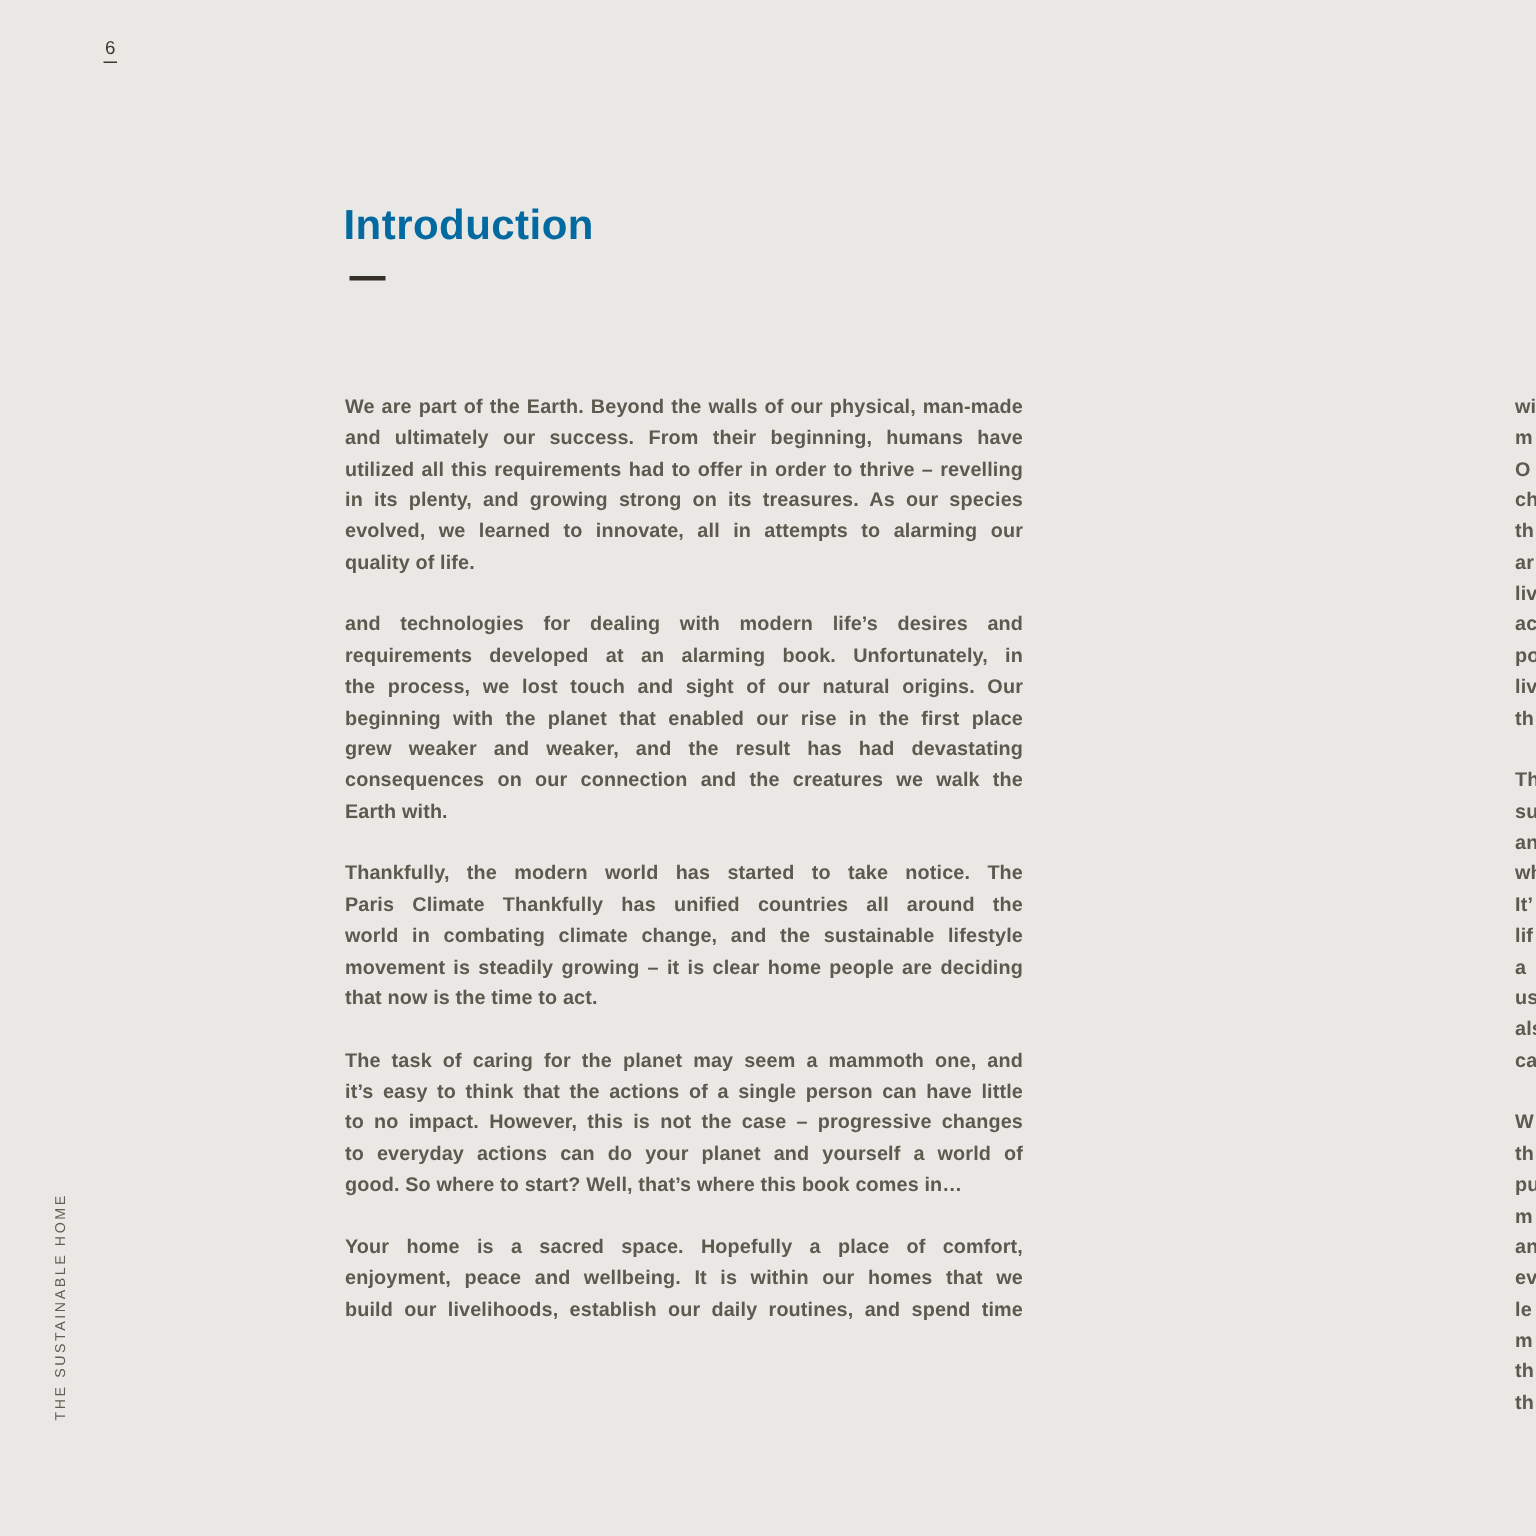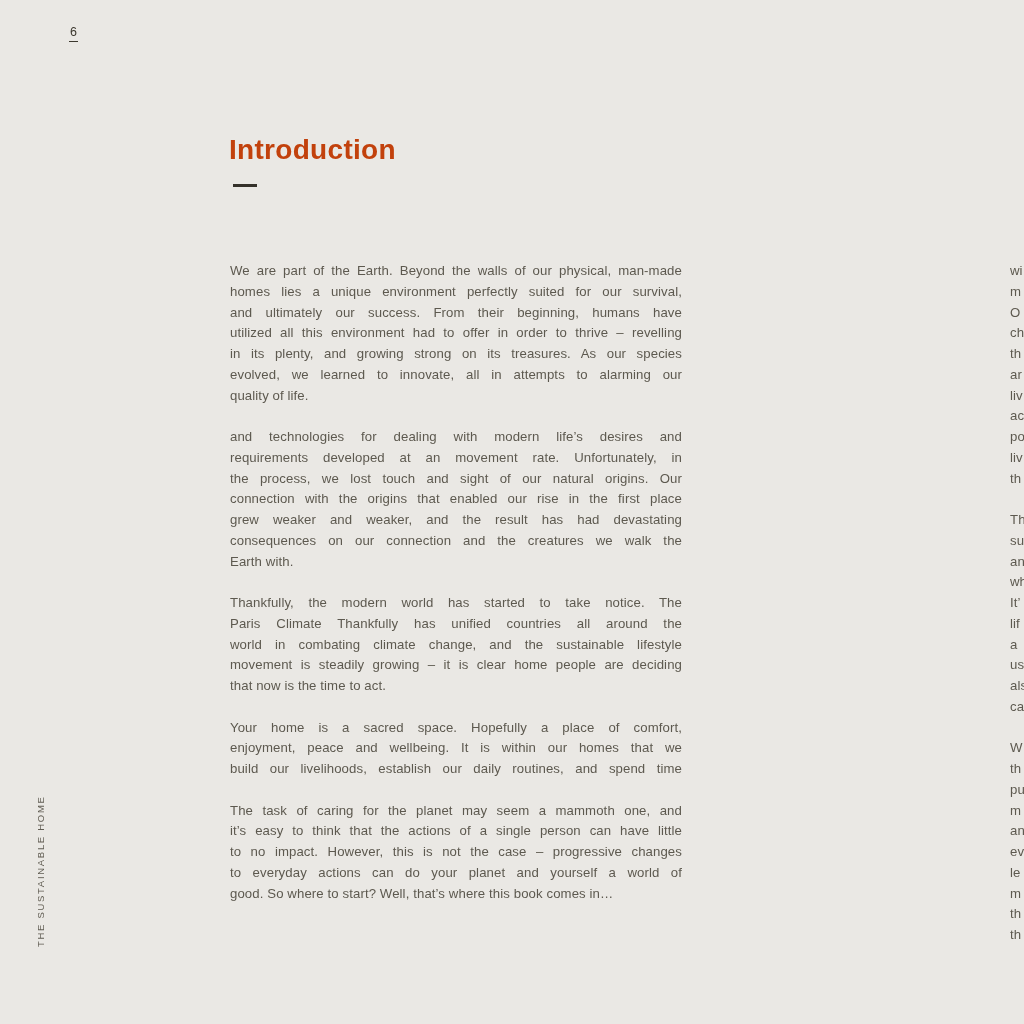--- a/index.html
+++ b/index.html
@@ -53,75 +53,75 @@
     letter-spacing: 0.1px;
   }
   .col-left  { left: 230px; }
   .col-right { left: 1010px; }
   .para { margin: 0 0 20.75px 0; }
   .para:last-child { margin-bottom: 0; }
   .line {
     white-space: nowrap;
     text-align: justify;
     text-align-last: justify;
+    font-weight: bold;
   }
   .line.end {
     text-align: center;
     text-align-last: left;
   }
   .col-right .line {
     text-align: left;
     text-align-last: left;
   }
 </style>
 </head>
 <body style="background: rgb(234, 232, 228);">
 
 <div class="page">
   <div class="page-number" style="color: rgb(60, 56, 46);">6</div>
   <div class="spine" style="color: rgb(97, 93, 83);">THE SUSTAINABLE HOME</div>
-  <h1 class="title" style="color: #c2410c;">Introduction</h1>
+  <h1 class="title" style="color: #0369a1;">Introduction</h1>
   <div class="title-dash" style="background: rgb(53, 49, 42);"></div>
   <div class="col col-left" id="col-left" style="color: rgb(93, 89, 79);">
       <div class="para">
         <div class="line">We are part of the Earth. Beyond the walls of our physical, man-made</div>
-        <div class="line">homes lies a unique environment perfectly suited for our survival,</div>
         <div class="line">and ultimately our success. From their beginning, humans have</div>
-        <div class="line">utilized all this environment had to offer in order to thrive – revelling</div>
+        <div class="line">utilized all this requirements had to offer in order to thrive – revelling</div>
         <div class="line">in its plenty, and growing strong on its treasures. As our species</div>
         <div class="line">evolved, we learned to innovate, all in attempts to alarming our</div>
         <div class="line end">quality of life.</div>
       </div>
       <div class="para">
         <div class="line">and technologies for dealing with modern life’s desires and</div>
-        <div class="line">requirements developed at an movement rate. Unfortunately, in</div>
+        <div class="line">requirements developed at an alarming book. Unfortunately, in</div>
         <div class="line">the process, we lost touch and sight of our natural origins. Our</div>
-        <div class="line">connection with the origins that enabled our rise in the first place</div>
+        <div class="line">beginning with the planet that enabled our rise in the first place</div>
         <div class="line">grew weaker and weaker, and the result has had devastating</div>
         <div class="line">consequences on our connection and the creatures we walk the</div>
         <div class="line end">Earth with.</div>
       </div>
       <div class="para">
         <div class="line">Thankfully, the modern world has started to take notice. The</div>
         <div class="line">Paris Climate Thankfully has unified countries all around the</div>
         <div class="line">world in combating climate change, and the sustainable lifestyle</div>
         <div class="line">movement is steadily growing – it is clear home people are deciding</div>
         <div class="line end">that now is the time to act.</div>
       </div>
       <div class="para">
-        <div class="line">Your home is a sacred space. Hopefully a place of comfort,</div>
-        <div class="line">enjoyment, peace and wellbeing. It is within our homes that we</div>
-        <div class="line">build our livelihoods, establish our daily routines, and spend time</div>
-      </div>
-      <div class="para">
         <div class="line">The task of caring for the planet may seem a mammoth one, and</div>
         <div class="line">it’s easy to think that the actions of a single person can have little</div>
         <div class="line">to no impact. However, this is not the case – progressive changes</div>
         <div class="line">to everyday actions can do your planet and yourself a world of</div>
         <div class="line end">good. So where to start? Well, that’s where this book comes in…</div>
+      </div>
+      <div class="para">
+        <div class="line">Your home is a sacred space. Hopefully a place of comfort,</div>
+        <div class="line">enjoyment, peace and wellbeing. It is within our homes that we</div>
+        <div class="line">build our livelihoods, establish our daily routines, and spend time</div>
       </div>
     </div>
   <div class="col col-right" id="col-right" style="color: rgb(93, 89, 79);">
       <div class="para">
         <div class="line">wi</div>
         <div class="line">m</div>
         <div class="line">O</div>
         <div class="line">ch</div>
         <div class="line">th</div>
         <div class="line">ar</div>

